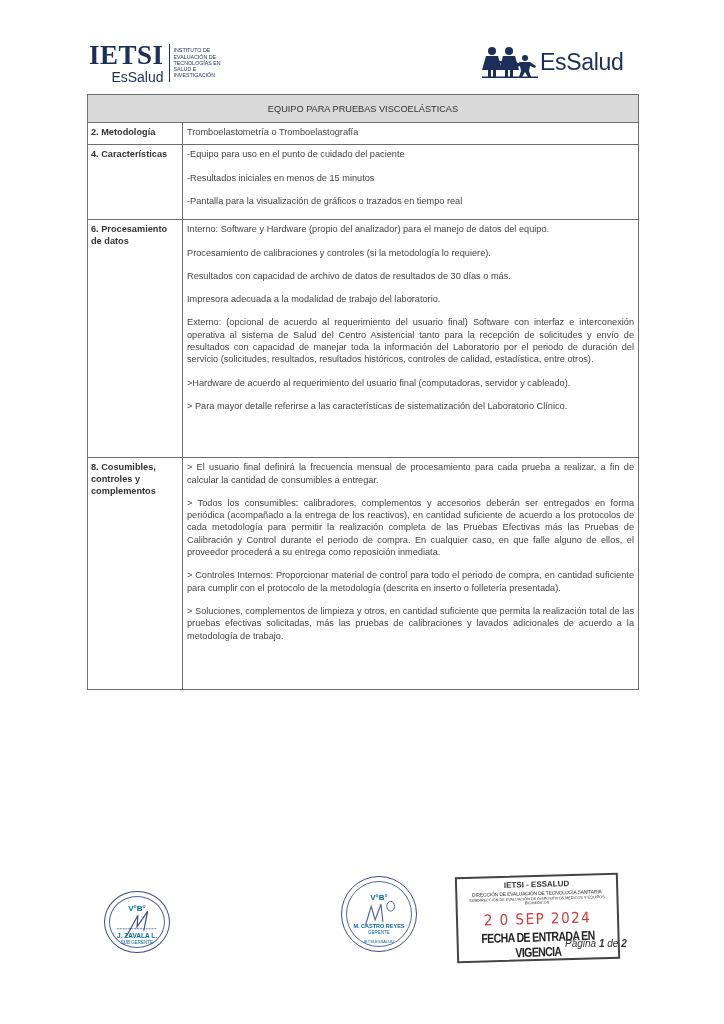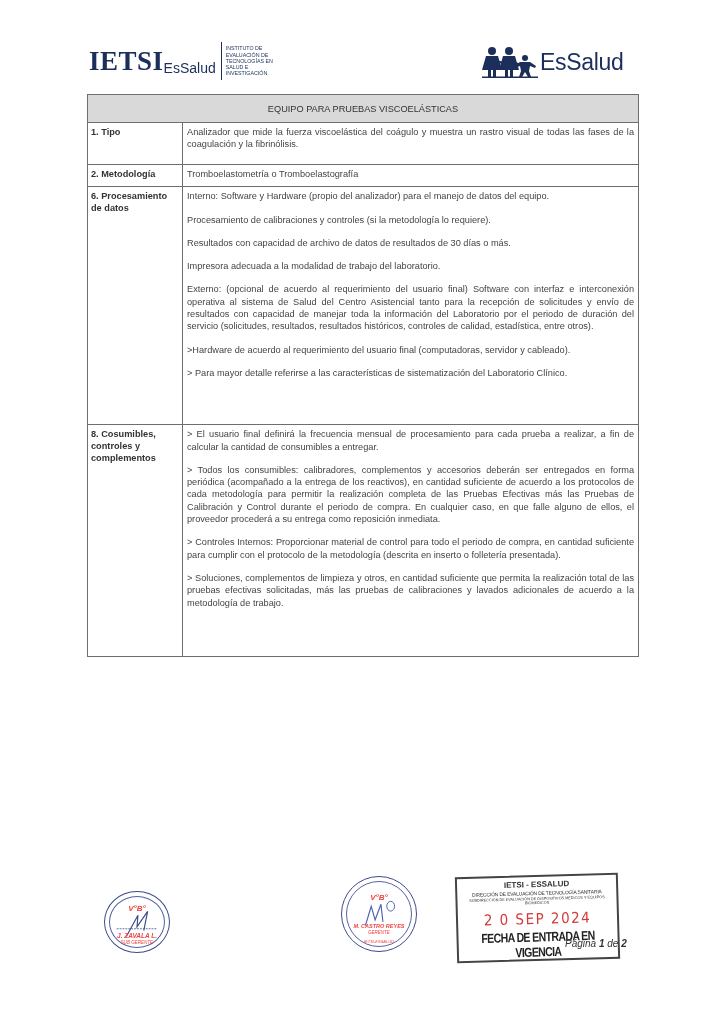--- a/index.html
+++ b/index.html
@@ -1,41 +1,41 @@
 <!DOCTYPE html>
 <html><head>
 <meta charset="utf-8">
 <style>
   * { box-sizing: border-box; margin: 0; padding: 0; }
   html, body { width: 724px; height: 1024px; background: #ffffff; overflow: hidden; }
   body { position: relative; font-family: "Liberation Sans", sans-serif; color: #333; }
 
   
   .ietsi-logo { position: absolute; left: 89px; top: 42px; display: flex; align-items: center; }
-  .ietsi-mark { display: flex; flex-direction: row; align-items: flex-end; line-height: 1; }
+  .ietsi-mark { display: flex; flex-direction: column; align-items: flex-end; line-height: 1; }
   .ietsi-word { font-family: "Liberation Serif", serif; font-weight: bold; font-size: 27px; color: #1b2f5a; letter-spacing: 0.5px; }
   .ietsi-essalud { font-family: "Liberation Sans", sans-serif; font-size: 14px; color: #1b2f5a; margin-top: 1px; }
   .ietsi-sep { width: 1px; height: 38px; background: #1b2f5a; margin: 0 4px 0 5px; }
   .ietsi-desc { font-size: 5.3px; line-height: 6.3px; color: #1b2f5a; text-transform: uppercase; }
 
   .essalud-logo { position: absolute; left: 482px; top: 46px; display: flex; align-items: center; }
   .essalud-figs { width: 56px; height: 32px; }
   .essalud-word { font-size: 23px; color: #1b2f5a; margin-left: 2px; font-weight: 500; letter-spacing: -0.3px; }
 
   
   table.spec { position: absolute; left: 87px; top: 94px; width: 552px; border-collapse: collapse; font-size: 9.2px; color: #444; }
   table.spec td, table.spec th { border: 1px solid #6e6e6e; vertical-align: top; }
   table.spec th { background: #d9d9d9; font-weight: normal; font-size: 9.2px; height: 28px; vertical-align: middle; text-align: center; color: #333; }
   .label-cell { width: 95px; padding: 3px 3px; font-weight: bold; color: #333; line-height: 12px; }
   .value-cell { padding: 3px 4px 6px 4px; line-height: 12.3px; text-align: justify; }
   .value-cell p { margin-bottom: 11px; }
   .value-cell p:last-child { margin-bottom: 0; }
 
   
-  .seal { position: absolute; border-radius: 50%; border: 1.5px solid #3c4a8a; color: #ef4444; font-style: italic; }
+  .seal { position: absolute; border-radius: 50%; border: 1.5px solid #3c4a8a; color: #0369a1; }
   .seal-inner { position: absolute; inset: 4px; border-radius: 50%; border: 1px solid #5663a2; }
   .seal .vb { position: absolute; width: 100%; text-align: center; font-weight: bold; font-size: 8px; }
   .seal .name { position: absolute; width: 100%; text-align: center; font-size: 6.5px; font-weight: bold; }
   .seal .role { position: absolute; width: 100%; text-align: center; font-size: 4.5px; }
   .seal .sig { position: absolute; left: 0; top: 0; width: 100%; height: 100%; }
 
   .seal-1 { left: 104px; top: 891px; width: 66px; height: 62px; }
   .seal-2 { left: 341px; top: 876px; width: 76px; height: 76px; }
 
   
@@ -87,30 +87,32 @@
   <span class="essalud-word">EsSalud</span>
 </div>
 
 <table class="spec">
   <thead>
     <tr>
       <th colspan="2">EQUIPO PARA PRUEBAS VISCOELÁSTICAS</th>
     </tr>
   </thead>
   <tbody>
-    <tr style="height:42px">
-      <td class="label-cell">1. Tipo</td>
-      <td class="value-cell">
-        <p>Analizador que mide la fuerza viscoelástica del coágulo y muestra un rastro visual de todas las fases de la coagulación y la fibrinólisis.</p>
-      </td>
-    </tr>
     <tr style="height:19px">
       <td class="label-cell">2. Metodología</td>
       <td class="value-cell">
         <p>Tromboelastometría o Tromboelastografía</p>
+      </td>
+    </tr>
+    <tr style="height:75px">
+      <td class="label-cell">4. Características</td>
+      <td class="value-cell">
+        <p>-Equipo para uso en el punto de cuidado del paciente</p>
+        <p>-Resultados iniciales en menos de 15 minutos</p>
+        <p>-Pantalla para la visualización de gráficos o trazados en tiempo real</p>
       </td>
     </tr>
     <tr style="height:238px">
       <td class="label-cell">6. Procesamiento de datos</td>
       <td class="value-cell">
         <p>Interno: Software y Hardware (propio del analizador) para el manejo de datos del equipo.</p>
         <p>Procesamiento de calibraciones y controles (si la metodología lo requiere).</p>
         <p>Resultados con capacidad de archivo de datos de resultados de 30 días o más.</p>
         <p>Impresora adecuada a la modalidad de trabajo del laboratorio.</p>
         <p>Externo: (opcional de acuerdo al requerimiento del usuario final) Software con interfaz e interconexión operativa al sistema de Salud del Centro Asistencial tanto para la recepción de solicitudes y envío de resultados con capacidad de manejar toda la información del Laboratorio por el periodo de duración del servicio (solicitudes, resultados, resultados históricos, controles de calidad, estadística, entre otros).</p>

